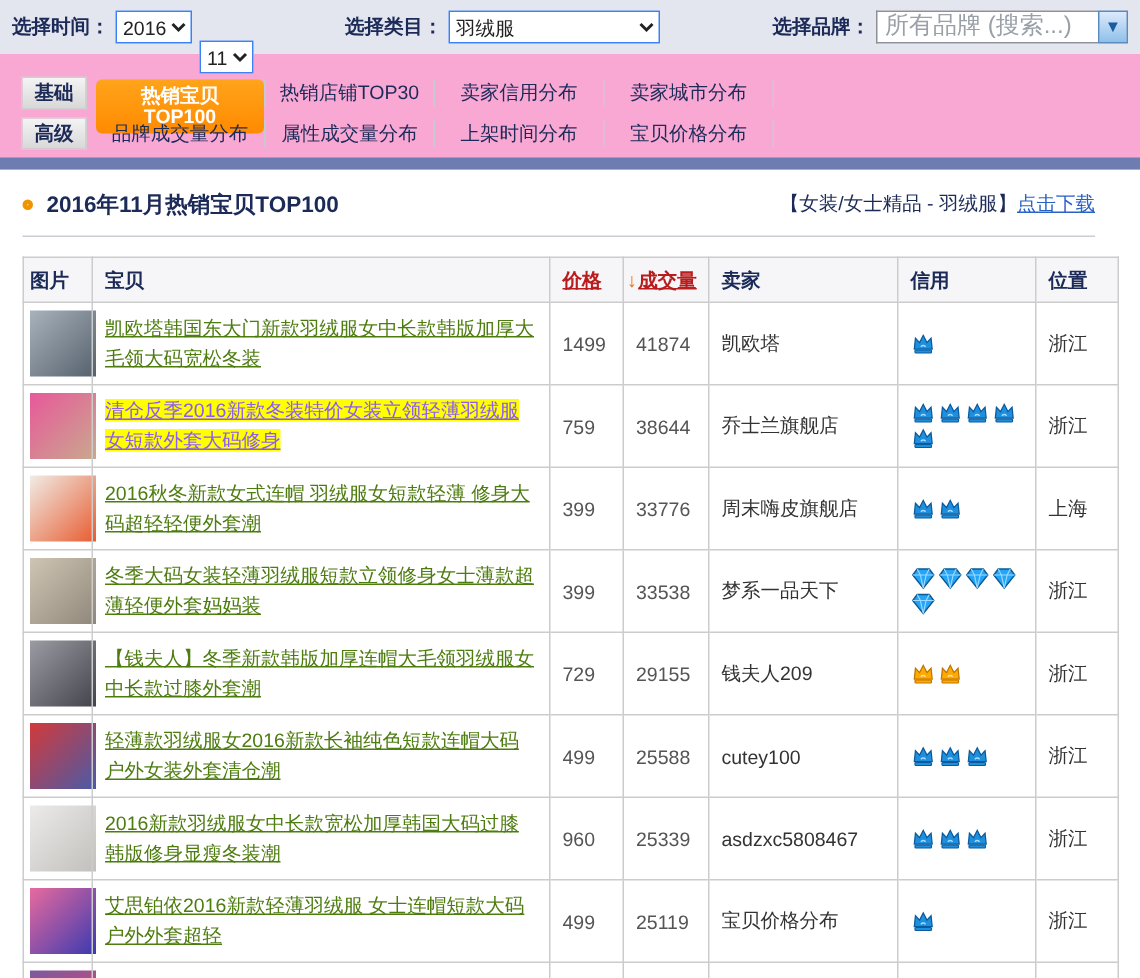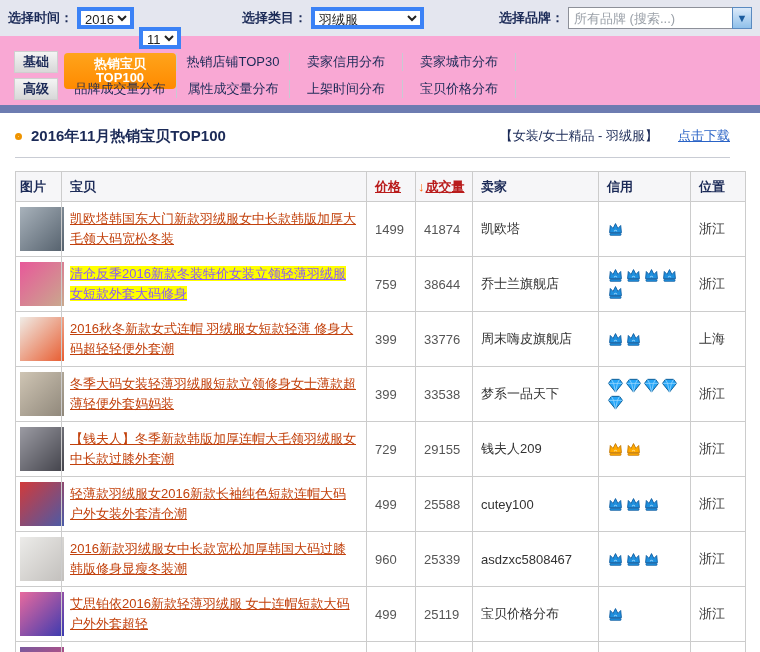--- a/index.html
+++ b/index.html
@@ -2,27 +2,27 @@
 <html><head>
 <meta charset="utf-8">
 <style>
   * { margin:0; padding:0; box-sizing:border-box; }
   html,body { width:760px; height:652px; overflow:hidden; background:#fff;
     font-family:"Liberation Sans","DejaVu Sans",sans-serif; font-size:13px; color:#333; }
 
   
   .filter-bar { height:36px; background:#e4e6ef; display:flex; align-items:center; padding:0 8px; }
   .filter-label { font-weight:bold; color:#1b2a57; margin-right:4px; white-space:nowrap; }
-  .filter-bar select { height:22px; border:4px solid #3b82f6; background:#fff; color:#222;
+  .filter-bar select { height:22px; border:1px solid #3b82f6; background:#fff; color:#222;
     font-size:13px; margin-right:5px; }
   .sel-year { width:58px; } .sel-month { width:46px;margin-top:40px; } .sel-category { width:228px; }
   .gap-lg { margin-left:56px; } .gap-md { margin-left:70px; }
   .brand-combo { display:flex; align-items:stretch; height:22px; }
-  .brand-input { width:164px; border:1px solid #8d9099; border-right:none; padding:0 5px;
-    font-size:13px; color:#4c1d95; background:#fff; }
+  .brand-input { width:148px; border:1px solid #8d9099; border-right:none; padding:0 5px;
+    font-size:16px; color:#4c1d95; background:#fff; }
   .brand-input::placeholder { color:#9aa0a8; }
   .brand-drop-btn { width:20px; border:1px solid #5a8ac0; background:linear-gradient(#dceafa,#8fc0ea);
     color:#1c5c9e; font-size:11px; line-height:20px; text-align:center; cursor:pointer; }
 
   
   .tabs-wrap { background:#f9a8d4; padding-top:12px; }
   .tab-row { display:flex; align-items:center; height:27px; }
   .tab-group-label { width:44px; height:22px; margin-left:14px; margin-right:6px;
     background:linear-gradient(#f4f4f4,#d8d8d8); border:1px solid #cfcfcf;
     color:#1b2a57; font-weight:bold; text-align:center; line-height:20px; }
@@ -31,33 +31,33 @@
   .tab-pill { display:inline-block; background:linear-gradient(#ffa41b,#ff8a00);
     color:#fff; font-weight:bold; border-radius:4px; padding:4px 10px; line-height:14px; }
   .blue-bar { height:8px; background:#6d7cb1; margin-top:3px; }
 
   
   .content { padding:10px 30px 0 15px; }
   .title-row { display:flex; align-items:center; height:26px; }
   .title-bullet { width:7px; height:7px; border:3px solid #ef9400; background:#ffd796;
     border-radius:50%; margin-right:9px; }
   .page-title { font-size:15px; font-weight:bold; color:#1b2a57; flex:1; }
-  .cat-path { color:#1b2a57; font-size:13px; margin-right:20px; }
+  .cat-path { color:#1b2a57; font-size:13px; margin-right:0; }
   .download-link { color:#2a63c6; text-decoration:underline; cursor:pointer; }
   .title-divider { border:none; border-top:1px solid #c9ccd4; margin-top:8px; }
 
   
   table { border-collapse:collapse; width:730px; margin:13px 0 0 15px; table-layout:fixed; }
   th, td { border:1px solid #ccc; padding:4px 8px; text-align:left; vertical-align:middle; }
   thead th { background:#f6f6f8; color:#1b2a57; font-weight:bold; height:30px; }
   tbody tr { height:55px; }
   .hdr-link { color:#b91c1c; text-decoration:underline; cursor:pointer; }
   .sort-arrow { color:#ff6600; font-weight:bold; margin-right:1px; }
   .thumb { width:44px; height:44px; display:block; cursor:pointer; }
-  .prod-link { color:#c2410c; text-decoration:underline; cursor:pointer; line-height:20px; }
+  .prod-link { color:#4d7c0f; text-decoration:underline; cursor:pointer; line-height:20px; }
   .prod-link.hl { color:#8b5cf6; background:#ffff00; }
   .credit-icon { width:17px; height:17px; vertical-align:middle; margin-right:1px; }
   td.c-num { color:#555; }
 </style>
 </head>
 <body>
 
 <svg width="0" height="0" style="position:absolute" aria-hidden="true">
   <defs>
     <symbol id="sym-blue-crown" viewBox="0 0 16 16">

